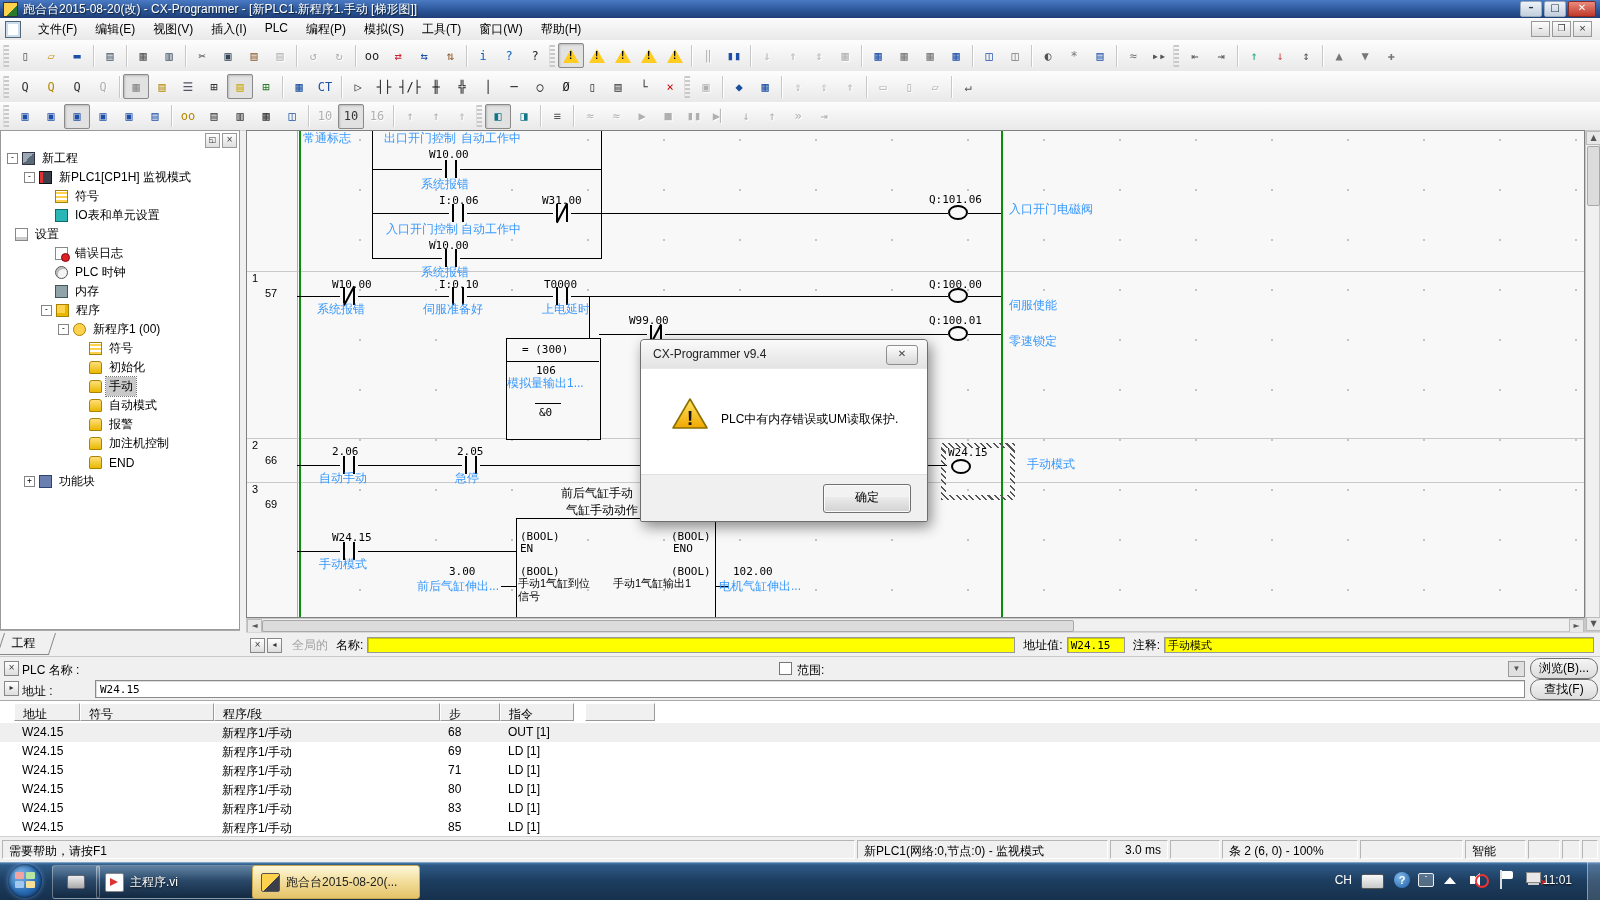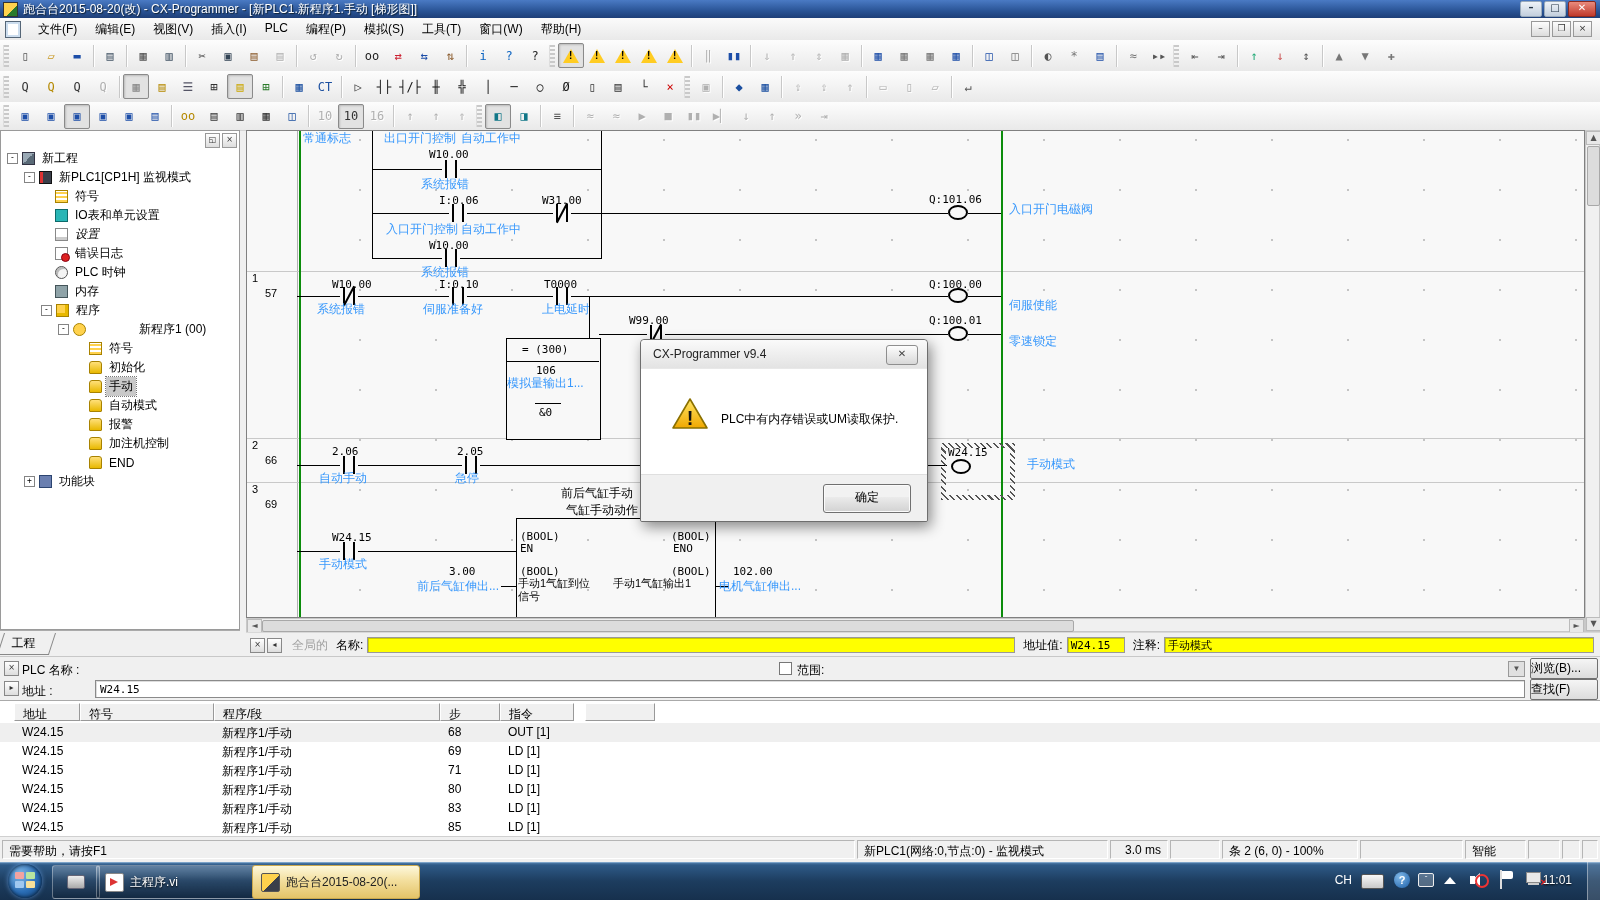--- a/index.html
+++ b/index.html
@@ -84,21 +84,21 @@
   #dlg-body{height:105px;position:relative;background:#fff}
   #dlg-body .msg{position:absolute;left:80px;top:42px;color:#000}
   #dlg-foot{height:46px;background:#f0f0f0;border-top:1px solid #dfdfdf;position:relative;border-radius:0 0 2px 2px}
   #dlg-ok{position:absolute;right:16px;top:9px;width:86px;height:27px;border:1px solid #707070;border-radius:3px;background:linear-gradient(#f2f2f2 45%,#ebebeb 45%,#d2d2d2);box-shadow:inset 0 0 0 1px #fbfbfb;text-align:center;line-height:25px}
   
   #watch{left:246px;top:632px;width:1354px;height:24px;background:#f0f0f0;border-top:1px solid #d8d8d8;display:flex;align-items:center}
   .ybox{background:#ffff00;border:1px solid #999;box-shadow:inset 1px 1px 0 #cc0;height:16px;line-height:16px;padding:0 3px;box-sizing:border-box;font-family:"DejaVu Sans Mono",monospace;font-size:11px}
   .smbtn{width:13px;height:13px;border:1px solid #888;background:linear-gradient(#fff,#ddd);font:8px/11px "DejaVu Sans",sans-serif;text-align:center;color:#333;margin-right:2px;flex:none}
   #findpanel{left:0;top:656px;width:1600px;height:44px;background:#f0f0f0;border-top:1px solid #c8c8c8}
   .field{background:#fff;border:1px solid #8a8a8a;box-shadow:inset 1px 1px 0 #ddd;height:18px;line-height:17px;padding:0 4px;box-sizing:border-box;position:absolute}
-  .pbtn{position:absolute;border:1px solid #707070;border-radius:2px;background:linear-gradient(#f5f5f5,#dcdcdc);text-align:left}
+  .pbtn{position:absolute;border:1px solid #707070;border-radius:10px;background:linear-gradient(#f5f5f5,#dcdcdc);text-align:center}
   
   #table{left:0;top:700px;width:1600px;height:136px;background:#fff;border-top:1px solid #aaa}
   .th{position:absolute;top:2px;height:18px;background:#f0f0f0;border:1px solid #fff;border-right-color:#999;border-bottom-color:#999;box-sizing:border-box;padding:2px 0 0 8px}
   .tr{position:absolute;left:0;width:1600px;height:19px}
   .tr.hl{background:#efefef}
   .td{position:absolute;top:2px;white-space:nowrap}
   
   #statusbar{left:0;top:836px;width:1600px;height:26px;background:#f0f0f0;border-top:1px solid #d0d0d0}
   .seg{position:absolute;top:3px;height:19px;border:1px solid #b5b5b5;border-bottom-color:#fff;border-right-color:#fff;box-sizing:border-box;padding:2px 6px 0 6px;white-space:nowrap;overflow:hidden}
   
@@ -547,21 +547,21 @@
       <div class="trow" style="padding-left: 40px;">
         <span style="width: 14px; flex: 0 0 auto;"></span>
         <span class="ti ti-sym"></span>
         <span class="tlabel" style="padding: 1px 3px;">符号</span>
       </div>
       <div class="trow" style="padding-left: 40px;">
         <span style="width: 14px; flex: 0 0 auto;"></span>
         <span class="ti ti-io"></span>
         <span class="tlabel" style="padding: 1px 3px;">IO表和单元设置</span>
       </div>
-      <div class="trow" style="padding-left: 40px; font-style: italic;">
+      <div class="trow" style="">
         <span style="width: 14px; flex: 0 0 auto;"></span>
         <span class="ti ti-set"></span>
         <span class="tlabel" style="padding: 1px 3px;">设置</span>
       </div>
       <div class="trow" style="padding-left: 40px;">
         <span style="width: 14px; flex: 0 0 auto;"></span>
         <span class="ti ti-err"></span>
         <span class="tlabel" style="padding: 1px 3px;">错误日志</span>
       </div>
       <div class="trow" style="padding-left: 40px;">
@@ -575,21 +575,21 @@
         <span class="tlabel" style="padding: 1px 3px;">内存</span>
       </div>
       <div class="trow" style="padding-left: 40px;">
         <span class="texp">-</span>
         <span class="ti ti-prg"></span>
         <span class="tlabel" style="padding: 1px 3px;">程序</span>
       </div>
       <div class="trow" style="padding-left: 57px;">
         <span class="texp">-</span>
         <span class="ti ti-prg1"></span>
-        <span class="tlabel" style="padding: 1px 3px; margin-left: 46px;">新程序1 (00)</span>
+        <span class="tlabel" style="padding: 1px 3px;">新程序1 (00)</span>
       </div>
       <div class="trow" style="padding-left: 74px;">
         <span style="width: 14px; flex: 0 0 auto;"></span>
         <span class="ti ti-sym"></span>
         <span class="tlabel" style="padding: 1px 3px;">符号</span>
       </div>
       <div class="trow" style="padding-left: 74px;">
         <span style="width: 14px; flex: 0 0 auto;"></span>
         <span class="ti ti-sec"></span>
         <span class="tlabel" style="padding: 1px 3px;">初始化</span>

